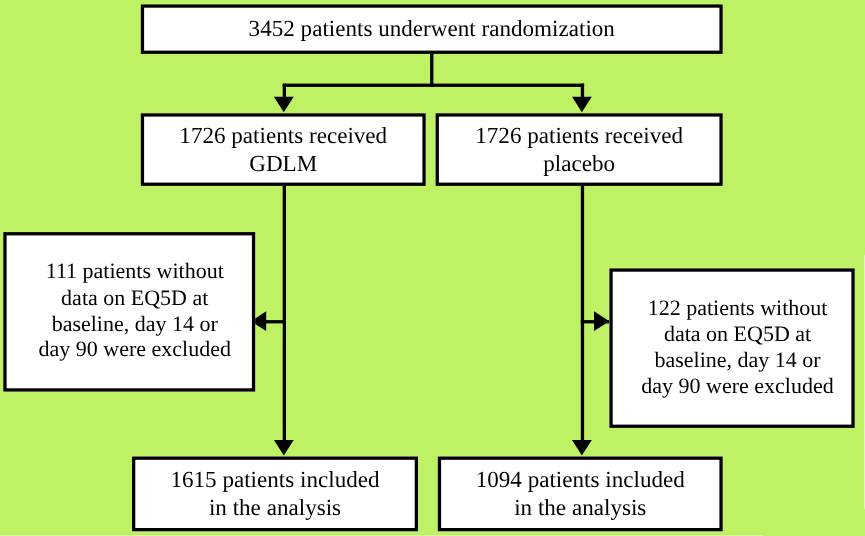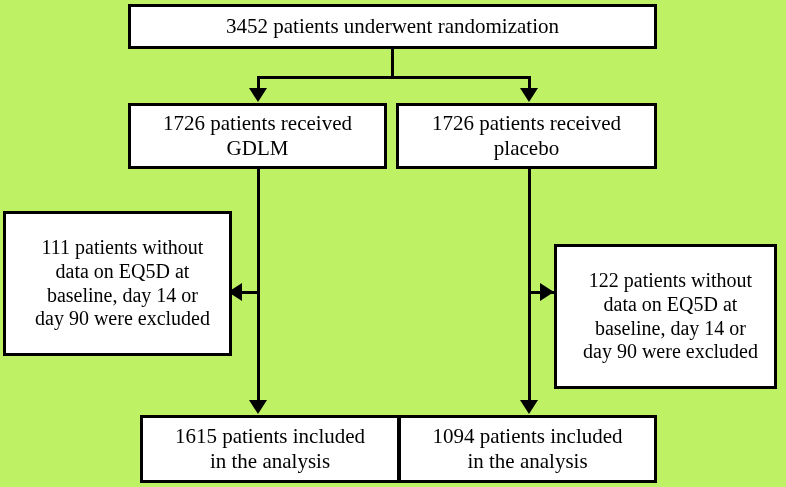--- a/index.html
+++ b/index.html
@@ -50,21 +50,21 @@
   #box-excl-left {
     left: 3px; top: 211px; width: 229px; height: 145px;
     font-size: 20px;
   }
   #box-excl-right {
     left: 554px; top: 211px; width: 223px; height: 145px;
     font-size: 20px;
     margin-top: 33px;
   }
   #box-final-left {
-    left: 140px; top: 415px; width: 260px; height: 68px;
+    left: 120px; top: 415px; width: 260px; height: 68px;
     font-size: 21px;
   }
   #box-final-right {
     left: 398px; top: 415px; width: 259px; height: 68px;
     font-size: 21px;
   }
 
   
   .vline {
     position: absolute;

